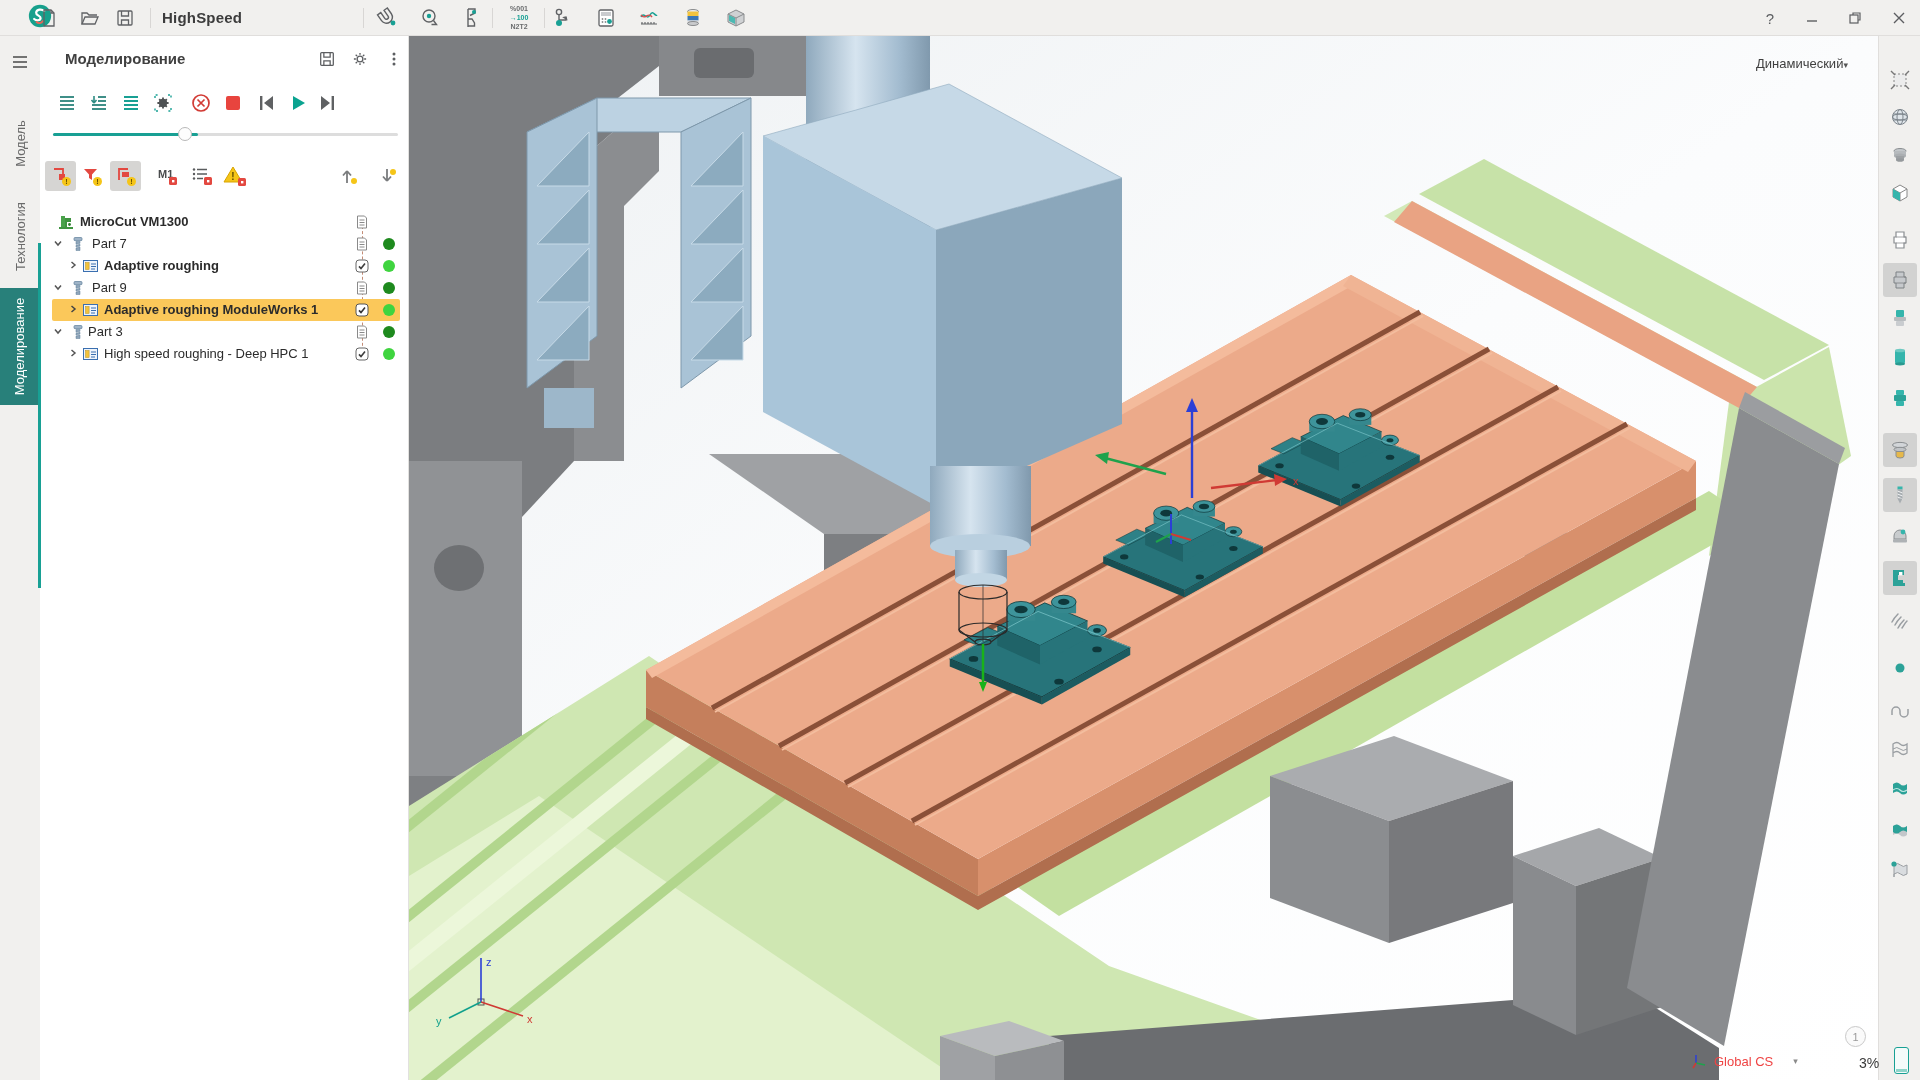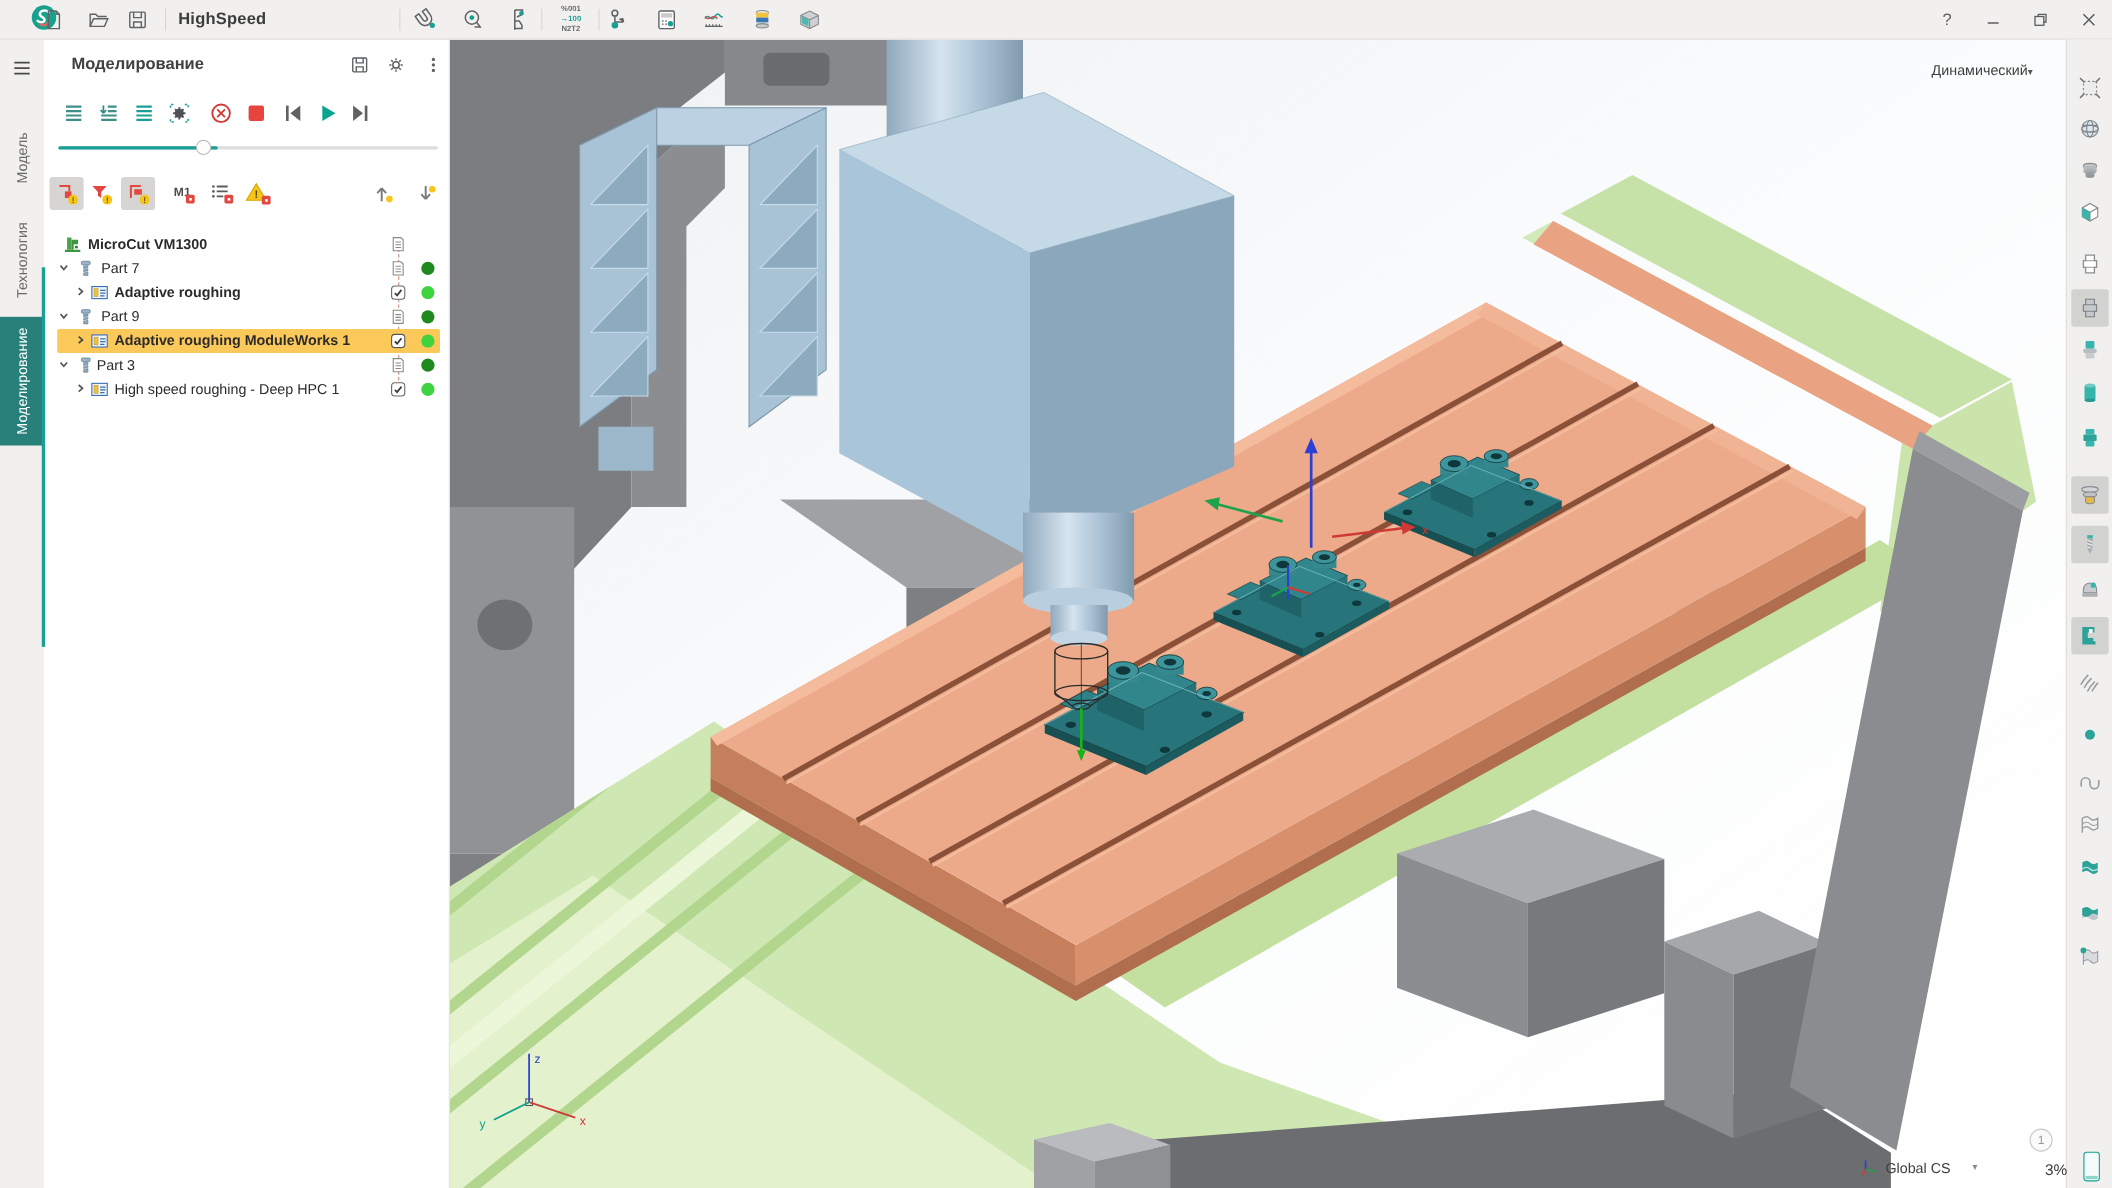--- a/index.html
+++ b/index.html
@@ -45,21 +45,21 @@
   .dot { position:absolute; left:331px; top:5px; width:12px; height:12px; border-radius:50%; }
   .dot.dark { background:#1e8a1e; }
   .dot.bright { background:#3fd43f; }
   #tree-conn { position:absolute; left:322px; top:190px; height:130px; width:0; border-left:1px dashed #c48c76; z-index:0; }
   .trow * { z-index:1; }
 
   
   #viewport { position:absolute; left:409px; top:36px; width:1469px; height:1044px; background:#fdfdfd; z-index:1; cursor:grab; }
   #view-mode { position:absolute; left:1756px; top:56px; font-size:13px; color:#3f3f3f; z-index:10; cursor:pointer; }
   #status-cs { position:absolute; left:1690px; top:1052px; z-index:10; display:flex; align-items:center; gap:6px; cursor:pointer; }
-  #status-cs .txt { font-size:13px; color:#404040; }
+  #status-cs .txt { font-size:13px; color:#ef4444; }
   #cs-caret { font-size:9px; color:#8a8a8a; margin-left:14px; }
   #ops-badge { position:absolute; left:1845px; top:1026px; width:21px; height:21px; border:1px solid #c9c9c9; border-radius:50%; background:#fafafa; color:#9a9a9a; font-size:11px; display:flex; align-items:center; justify-content:center; z-index:10; }
   #progress-pct { position:absolute; left:1859px; top:1055px; font-size:14px; color:#3a3a3a; z-index:40; }
   #battery { position:absolute; left:1894px; top:1047px; width:15px; height:27px; border:1.5px solid #18a094; border-radius:3px; background:#f4fbfa; z-index:40; }
   #battery .lvl { position:absolute; left:1px; right:1px; bottom:1px; height:3px; background:#8fd4c9; }
 
   
   #rtoolbar { position:absolute; left:1878px; top:36px; width:42px; height:1044px; background:#f1f0ee; border-left:1px solid #e0dedc; z-index:30; }
   .rt { position:absolute; left:4px; width:34px; height:34px; border-radius:3px; display:flex; align-items:center; justify-content:center; cursor:pointer; }
   .rt.on { background:#d2d2d1; }

